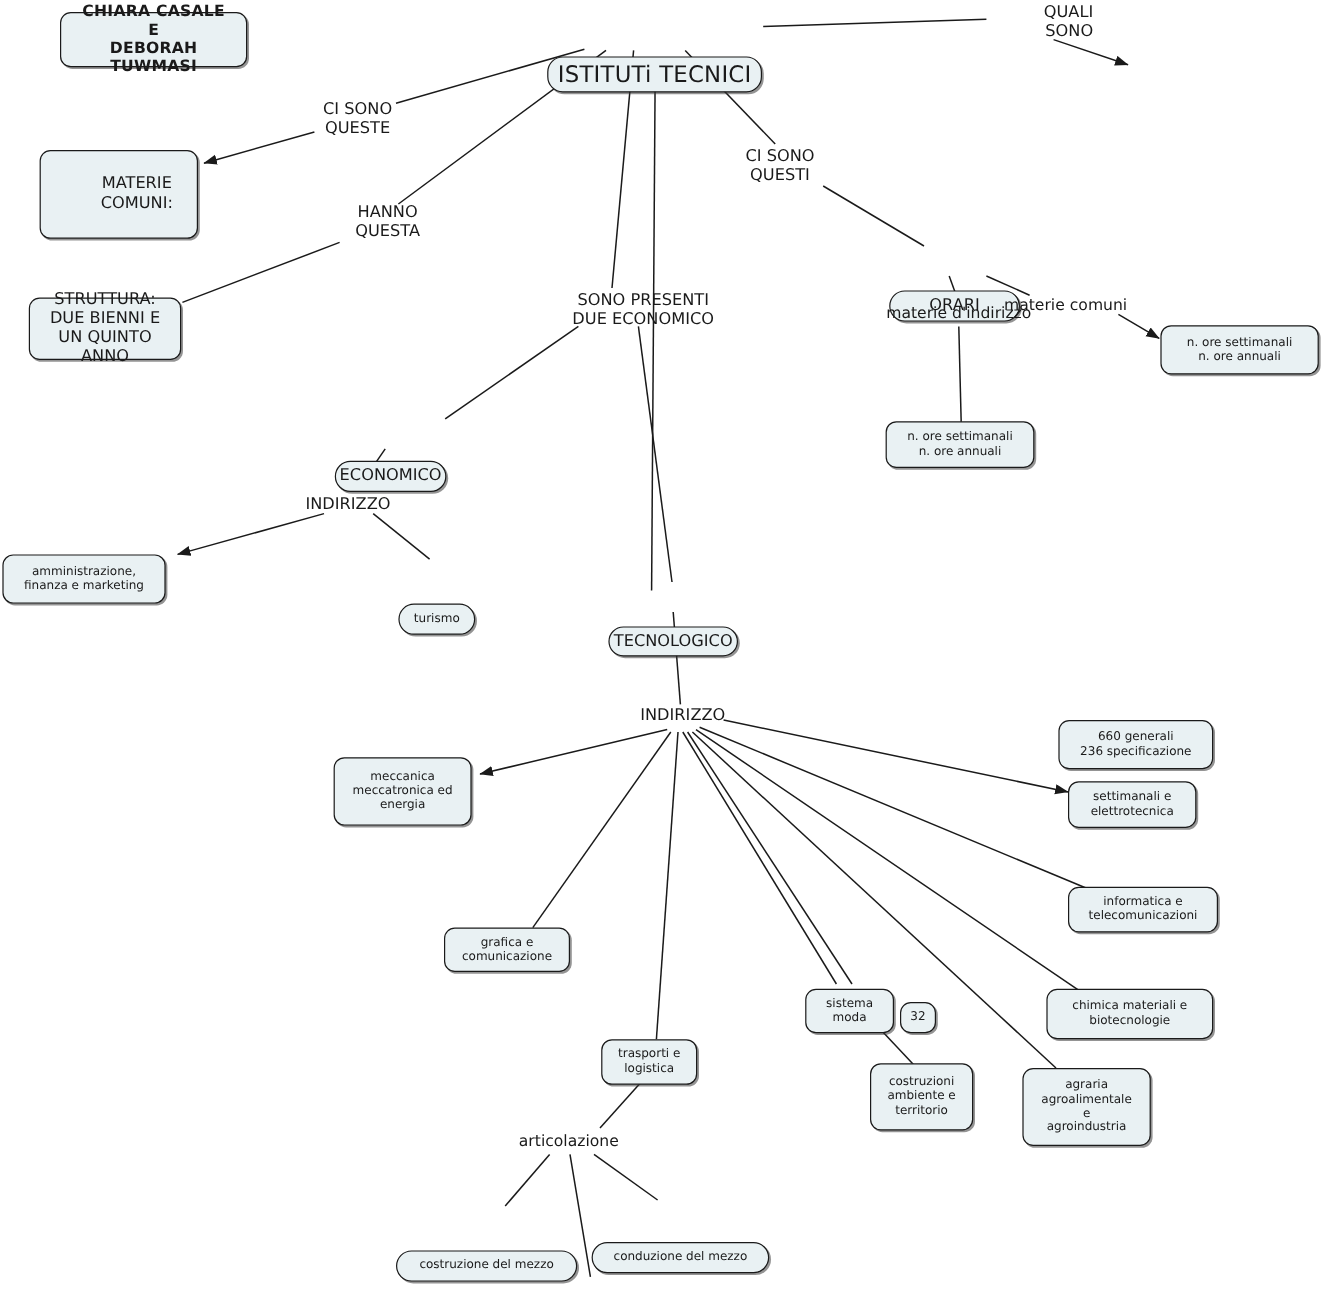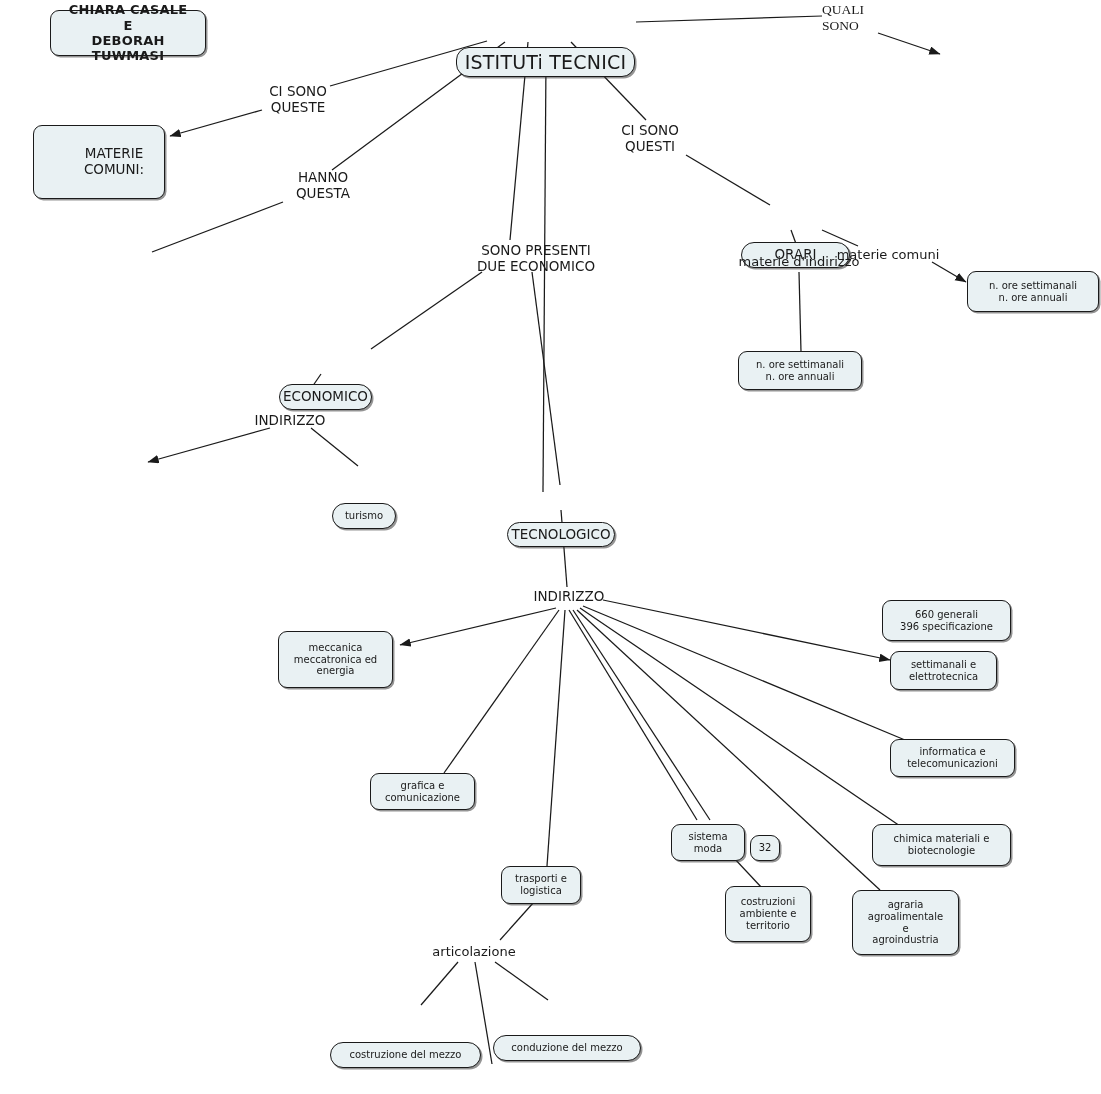--- a/index.html
+++ b/index.html
@@ -146,31 +146,36 @@
 
   <div class="node authors" style="left:50px; top:10px; width:156px; height:46px;">CHIARA CASALE
 E
 DEBORAH TUWMASI</div>
 
   <div class="node title pill" style="left:456px; top:10px; width:179px; height:30px;">ISTITUTi TECNICI</div>
 
 
   <div class="node cap" style="left:33px; top:125px; width:132px; height:74px;padding-left:36px;">MATERIE COMUNI:</div>
 
+  <div class="node cap" style="left:24px; top:248px; width:127px; height:52px;">STRUTTURA:
+DUE BIENNI E
+UN QUINTO ANNO</div>
 
   <div class="node cap pill" style="left:741px; top:205px; width:109px; height:26px;">ORARI</div>
 
   <div class="node" style="left:967px; top:271px; width:132px; height:41px;">n.   ore settimanali
 n. ore annuali</div>
 
   <div class="node" style="left:738px; top:351px; width:124px; height:39px;">n. ore settimanali
 n.  ore annuali</div>
 
   <div class="node cap pill" style="left:279px; top:347px; width:93px; height:26px;">ECONOMICO</div>
 
+  <div class="node" style="left:2px; top:462px; width:136px; height:41px;">amministrazione,
+finanza e marketing</div>
 
   <div class="node pill" style="left:332px; top:466px; width:64px; height:26px;">turismo</div>
 
   <div class="node cap pill" style="left:507px; top:485px; width:108px; height:25px;">TECNOLOGICO</div>
 
   <div class="node" style="left:278px; top:631px; width:115px; height:57px;">meccanica
 meccatronica ed
 energia</div>
 
   <div class="node" style="left:370px; top:773px; width:105px; height:37px;">grafica e
@@ -202,23 +207,23 @@
   <div class="node" style="left:872px; top:824px; width:139px; height:42px;">chimica materiali e
 biotecnologie</div>
 
   <div class="node" style="left:890px; top:739px; width:125px; height:38px;">informatica e
 telecomunicazioni</div>
 
   <div class="node" style="left:890px; top:651px; width:107px; height:39px;">settimanali e
 elettrotecnica</div>
 
   <div class="node" style="left:882px; top:600px; width:129px; height:41px;">660 generali
-396 specificazione</div>
-
-  <div class="edge-label caps" style="left:822px; top:2px; width:60px; text-align:left;font-family:Liberation Serif, serif;">QUALI
+236 specificazione</div>
+
+  <div class="edge-label caps" style="left:851px; top:2px; width:60px; text-align:right;">QUALI
 SONO</div>
 
   <div class="edge-label caps" style="left:258px; top:83px; width:80px;">CI SONO
 QUESTE</div>
 
   <div class="edge-label caps" style="left:283px; top:169px; width:80px;">HANNO
 QUESTA</div>
 
   <div class="edge-label caps" style="left:610px; top:122px; width:80px;">CI SONO
 QUESTI</div>

